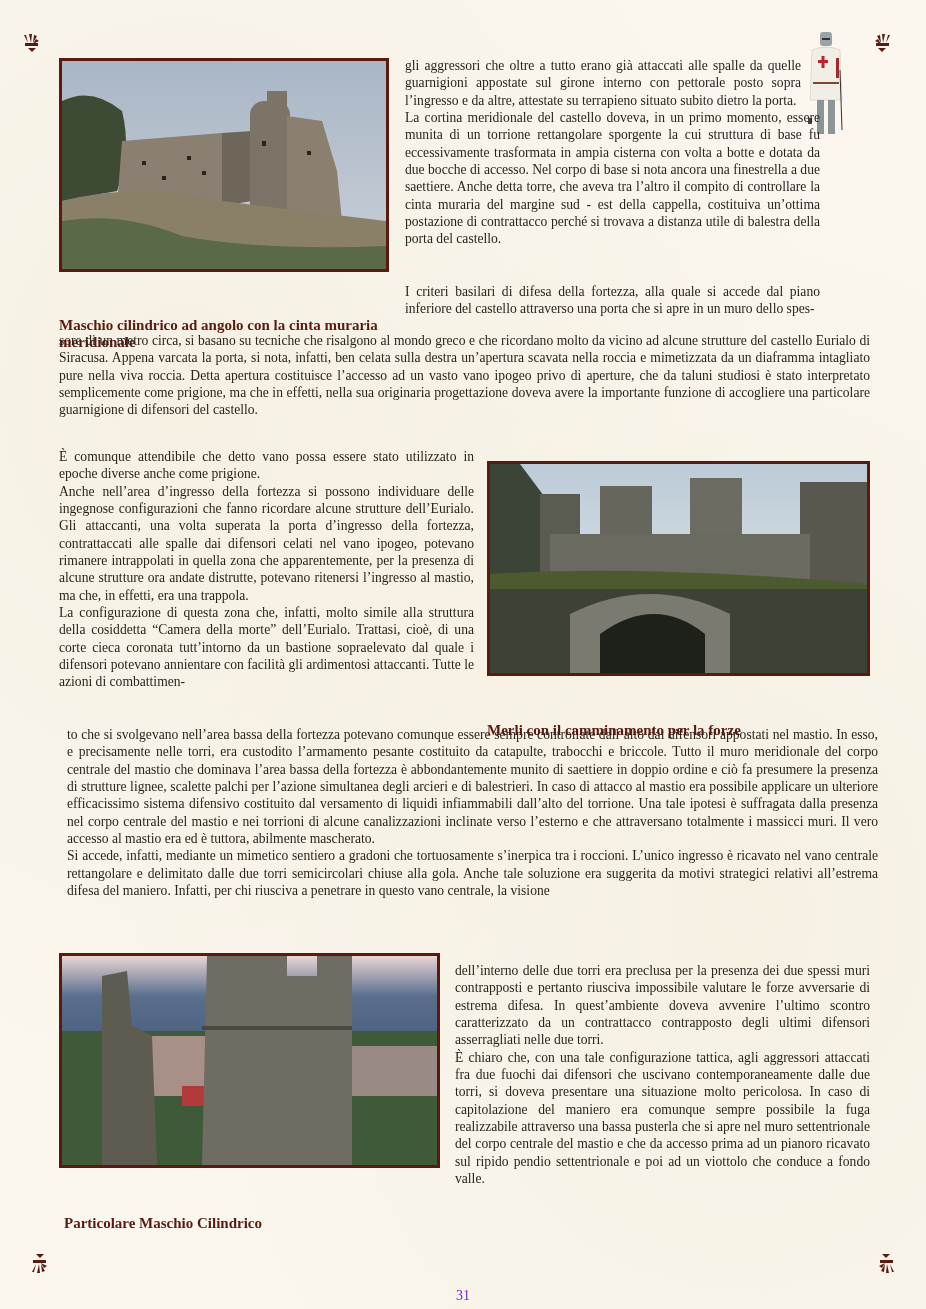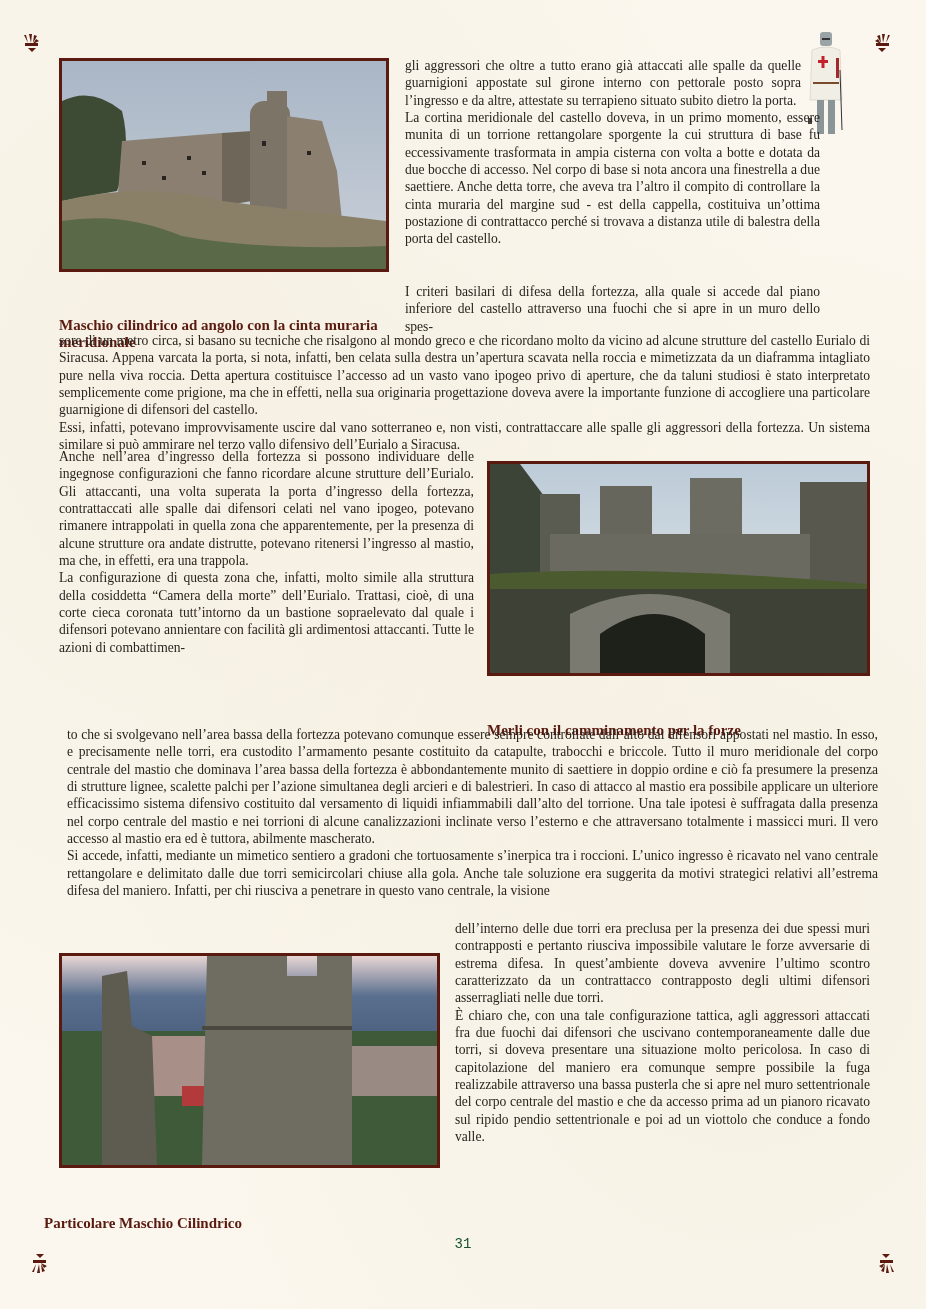--- a/index.html
+++ b/index.html
@@ -32,22 +32,22 @@
     font-family: "Liberation Serif", serif;
     font-weight: bold;
     font-size: 15px;
     color: #5a1a10;
     margin-top: 32px;
   }
   .orn {
     position: absolute; width: 20px; height: 22px;
   }
   .pagenum {
-    position: absolute; left: 0; right: 0; top: 1236px;
-    text-align: center; font-family: Liberation Mono, monospace; font-size: 14px; color: #14532d;
+    position: absolute; left: 0; right: 0; top: 1288px;
+    text-align: center; font-family: Liberation Serif, serif; font-size: 14px; color: #6d28d9;
   }
   svg { display: block; }
 </style>
 </head>
 <body>
 
 <svg class="orn" style="left:22px;top:33px" viewBox="0 0 20 22">
   <g fill="#5a1a10">
       <path d="M2 2 L6 10 L4 2 Z M7 1 L9 10 L10 1 Z M12 2 L11 10 L15 3 Z M14 6 L11 11 L17 8 Z"></path>
       <rect x="3" y="10" width="13" height="3"></rect>
@@ -154,44 +154,44 @@
     <rect width="375" height="80" fill="url(#sky3)"></rect>
     <rect y="75" width="375" height="134" fill="#3f5a38"></rect>
     <rect x="90" y="80" width="160" height="60" fill="#a89088"></rect>
     <rect x="290" y="90" width="85" height="50" fill="#9a8a84"></rect>
     <rect x="120" y="130" width="40" height="20" fill="#b23a3a"></rect>
     <path d="M40 20 L65 15 L70 70 L90 80 L95 209 L40 209 Z" fill="#5e5c50"></path>
     <path d="M145 0 L225 0 L225 20 L255 20 L255 0 L290 0 L290 209 L140 209 Z" fill="#6f6d62"></path>
     <rect x="140" y="70" width="150" height="4" fill="#4a4840"></rect>
   </svg>
 </div>
-<div class="caption" style="left:44px;top:1183px;width:381px">Particolare Maschio Cilindrico</div>
+<div class="caption" style="left:64px;top:1183px;width:381px">Particolare Maschio Cilindrico</div>
 
 <div class="txt" style="left:405px;top:57px;width:396px">
   <p>gli aggressori che oltre a tutto erano già attaccati alle spalle da quelle guarnigioni appostate sul girone interno con pettorale posto sopra l’ingresso e da altre, attestate su terrapieno situato subito dietro la porta.</p>
   <p style="width:415px;">La cortina meridionale del castello doveva, in un primo momento, essere munita di un torrione rettangolare sporgente la cui struttura di base fu eccessivamente trasformata in ampia cisterna con volta a botte e dotata da due bocche di accesso. Nel corpo di base si nota ancora una finestrella a due saettiere. Anche detta torre, che aveva tra l’altro il compito di controllare la cinta muraria del margine sud - est della cappella, costituiva un’ottima postazione di contrattacco perché si trovava a distanza utile di balestra della porta del castello.</p>
 </div>
 
 <div class="txt" style="left:405px;top:283px;width:415px">
-  <p>I criteri basilari di difesa della fortezza, alla quale si accede dal piano inferiore del castello attraverso una fuochi che si apre in un muro dello spes-</p>
+  <p>I criteri basilari di difesa della fortezza, alla quale si accede dal piano inferiore del castello attraverso una porta che si apre in un muro dello spes-</p>
 </div>
 
 <div class="txt" style="left:59px;top:332px;width:811px">
   <p>sore di un metro circa, si basano su tecniche che risalgono al mondo greco e che ricordano molto da vicino ad alcune strutture del castello Eurialo di Siracusa. Appena varcata la porta, si nota, infatti, ben celata sulla destra un’apertura scavata nella roccia e mimetizzata da un diaframma intagliato pure nella viva roccia. Detta apertura costituisce l’accesso ad un vasto vano ipogeo privo di aperture, che da taluni studiosi è stato interpretato semplicemente come prigione, ma che in effetti, nella sua originaria progettazione doveva avere la importante funzione di accogliere una particolare guarnigione di difensori del castello.</p>
-  <p>Essi, infatti, potevano improvvisamente uscire dal vano sotterraneo e, non visti, contrattaccare alle spalle gli aggressori della fortezza. Un sistema similare si può ammirare nel terzo vallo difensivo dell’Eurialo a Siracusa.</p>
 </div>
 
 <div class="txt" style="left:59px;top:448px;width:415px">
+  <p>È comunque attendibile che detto vano possa essere stato utilizzato in epoche diverse anche come prigione.</p>
   <p>Anche nell’area d’ingresso della fortezza si possono individuare delle ingegnose configurazioni che fanno ricordare alcune strutture dell’Eurialo. Gli attaccanti, una volta superata la porta d’ingresso della fortezza, contrattaccati alle spalle dai difensori celati nel vano ipogeo, potevano rimanere intrappolati in quella zona che apparentemente, per la presenza di alcune strutture ora andate distrutte, potevano ritenersi l’ingresso al mastio, ma che, in effetti, era una trappola.</p>
   <p>La configurazione di questa zona che, infatti, molto simile alla struttura della cosiddetta “Camera della morte” dell’Eurialo. Trattasi, cioè, di una corte cieca coronata tutt’intorno da un bastione sopraelevato dal quale i difensori potevano annientare con facilità gli ardimentosi attaccanti. Tutte le azioni di combattimen-</p>
 </div>
 
 <div class="txt" style="left:67px;top:726px;width:811px">
   <p>to che si svolgevano nell’area bassa della fortezza potevano comunque essere sempre controllate dall’alto dai difensori appostati nel mastio. In esso, e precisamente nelle torri, era custodito l’armamento pesante costituito da catapulte, trabocchi e briccole. Tutto il muro meridionale del corpo centrale del mastio che dominava l’area bassa della fortezza è abbondantemente munito di saettiere in doppio ordine e ciò fa presumere la presenza di strutture lignee, scalette palchi per l’azione simultanea degli arcieri e di balestrieri. In caso di attacco al mastio era possibile applicare un ulteriore efficacissimo sistema difensivo costituito dal versamento di liquidi infiammabili dall’alto del torrione. Una tale ipotesi è suffragata dalla presenza nel corpo centrale del mastio e nei torrioni di alcune canalizzazioni inclinate verso l’esterno e che attraversano totalmente i massicci muri. Il vero accesso al mastio era ed è tuttora, abilmente mascherato.</p>
   <p>Si accede, infatti, mediante un mimetico sentiero a gradoni che tortuosamente s’inerpica tra i roccioni. L’unico ingresso è ricavato nel vano centrale rettangolare e delimitato dalle due torri semicircolari chiuse alla gola. Anche tale soluzione era suggerita da motivi strategici relativi all’estrema difesa del maniero. Infatti, per chi riusciva a penetrare in questo vano centrale, la visione</p>
 </div>
 
-<div class="txt" style="left:455px;top:920px;width:415px">
+<div class="txt" style="left:455px;top:962px;width:415px">
   <p>dell’interno delle due torri era preclusa per la presenza dei due spessi muri contrapposti e pertanto riusciva impossibile valutare le forze avversarie di estrema difesa. In quest’ambiente doveva avvenire l’ultimo scontro caratterizzato da un contrattacco contrapposto degli ultimi difensori asserragliati nelle due torri.</p>
   <p>È chiaro che, con una tale configurazione tattica, agli aggressori attaccati fra due fuochi dai difensori che uscivano contemporaneamente dalle due torri, si doveva presentare una situazione molto pericolosa. In caso di capitolazione del maniero era comunque sempre possibile la fuga realizzabile attraverso una bassa pusterla che si apre nel muro settentrionale del corpo centrale del mastio e che da accesso prima ad un pianoro ricavato sul ripido pendio settentrionale e poi ad un viottolo che conduce a fondo valle.</p>
 </div>
 
 <div class="pagenum">31</div>
 
 </body></html>

